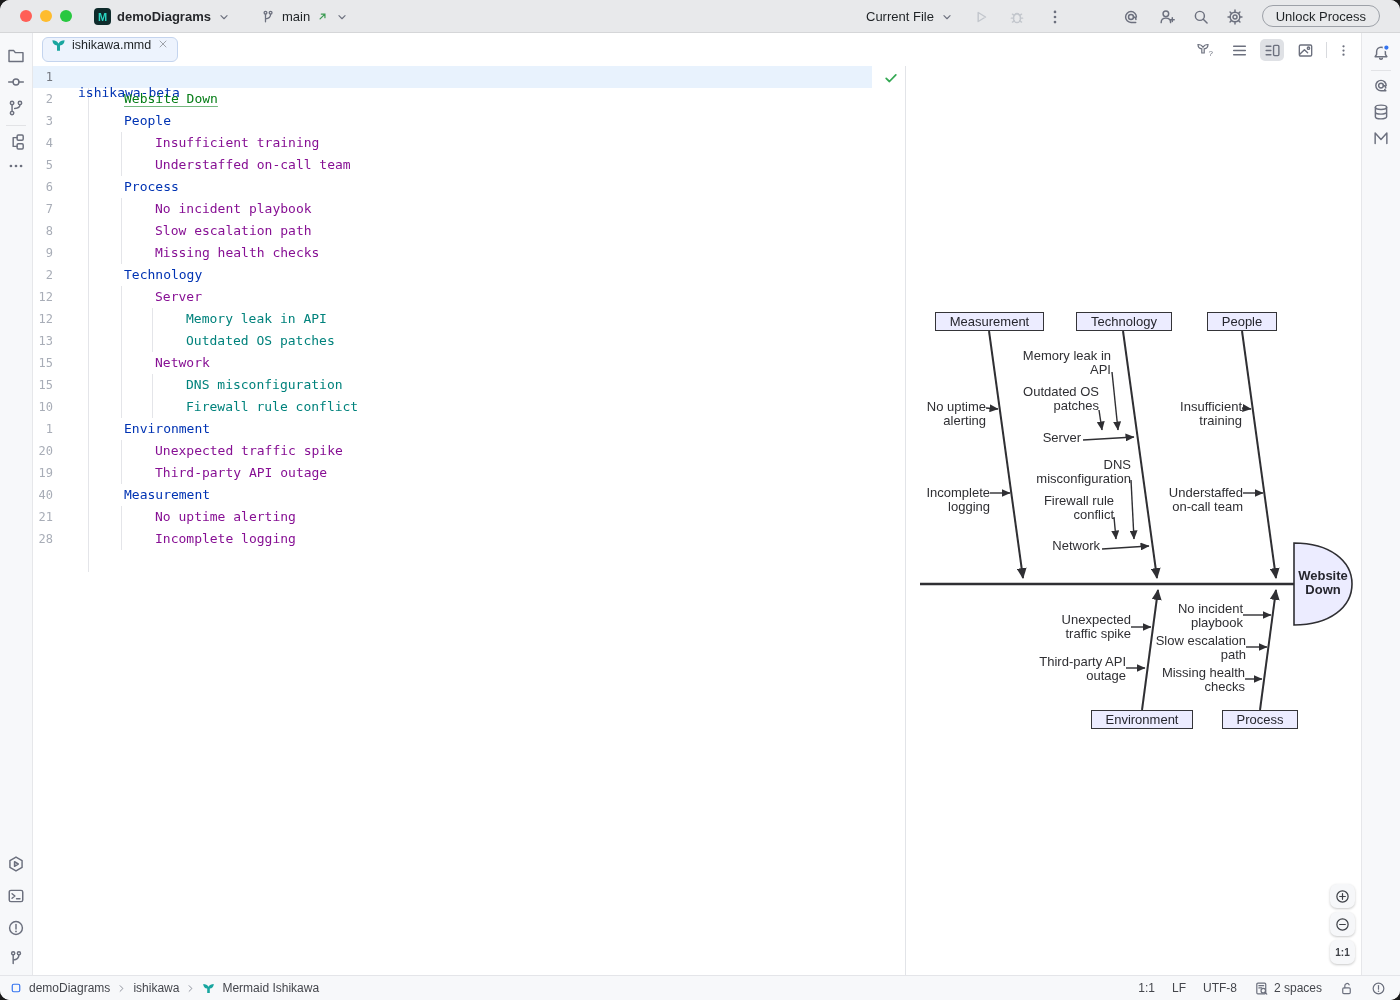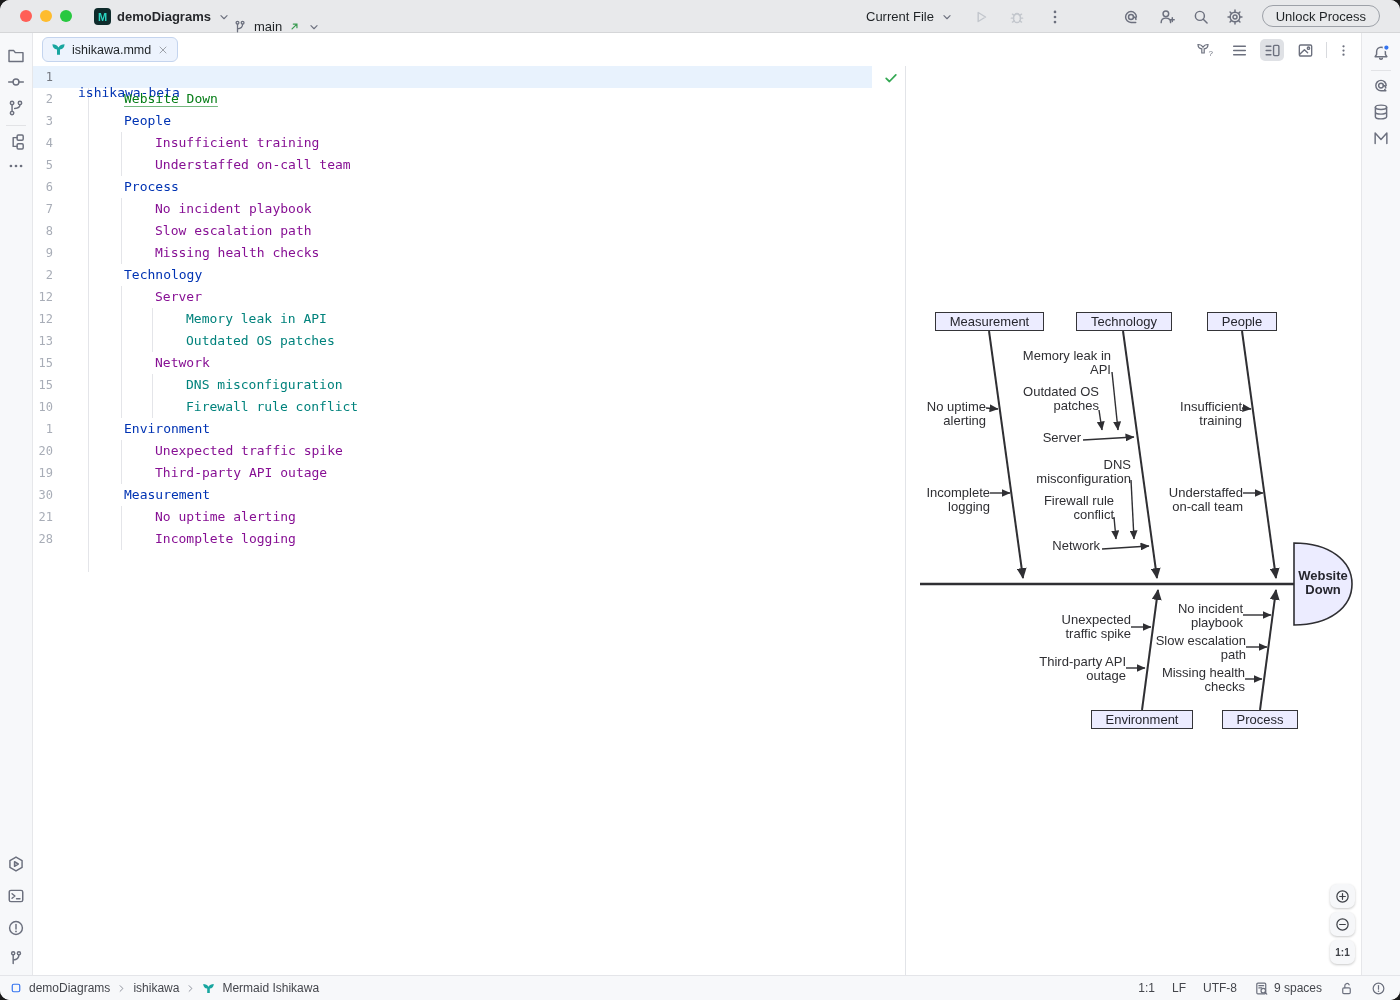--- a/index.html
+++ b/index.html
@@ -20,21 +20,21 @@
 
   
   .left-strip{position:absolute;left:0;top:33px;width:33px;height:942px;background:#F7F8FA;border-right:1px solid #E6E7EA;box-sizing:border-box;}
   .right-strip{position:absolute;left:1361px;top:33px;width:39px;height:942px;background:#F7F8FA;border-left:1px solid #E6E7EA;box-sizing:border-box;}
   .strip-ic{position:absolute;left:7px;width:18px;height:18px;}
   .right-strip .strip-ic{left:10px;}
   .strip-sep{position:absolute;left:6px;width:20px;height:1px;background:#E2E3E6;}
 
   
   .tabrow{position:absolute;left:33px;top:33px;width:1328px;height:33px;background:#fff;}
-  .tab{position:absolute;left:9px;top:4px;height:25px;display:flex;align-items:center;gap:6px;padding:0 8px;border-radius:6px;background:#EDF3FD;border:1px solid #C4D4EE;box-sizing:border-box;font-size:12.5px;color:#1F2326;}
+  .tab{position:absolute;left:9px;top:4px;height:25px;display:flex;gap:6px;padding:0 8px;border-radius:6px;background:#EDF3FD;border:1px solid #C4D4EE;box-sizing:border-box;font-size:12.5px;color:#1F2326;}
   .pv-toolbar{position:absolute;right:10px;top:5px;height:24px;display:flex;align-items:center;gap:9px;}
   .pv-btn{display:flex;align-items:center;justify-content:center;width:24px;height:22px;border-radius:5px;}
   .pv-btn.sel{background:#DFE1E5;}
   .vsep{width:1px;height:16px;background:#D8DADE;}
 
   
   .editor{position:absolute;left:33px;top:66px;width:872px;height:909px;background:#fff;font-family:"DejaVu Sans Mono",monospace;}
   .ln{position:relative;height:22px;line-height:22px;font-size:13px;white-space:pre;}
   .gut{position:absolute;left:0;top:0;width:20px;text-align:right;color:#A8ADB7;font-size:12px;}
   .cur{background:linear-gradient(to right,#E8F2FD 0,#E8F2FD 839px,transparent 839px);}
@@ -82,21 +82,21 @@
     </div>
 
     <div class="tb-group" style="left:94px;">
       <div class="avatar">M</div>
       <span class="tb-name">demoDiagrams</span>
       <svg class="ic" width="14" height="14" viewBox="0 0 16 16">
           <path d="M4.5 6.5 L8 10 L11.5 6.5"></path>
         </svg>
     </div>
 
-    <div class="tb-group" style="left:232px;margin-top:10px;">
+    <div class="tb-group" style="left:260px;">
       <svg class="ic" width="16" height="16" viewBox="0 0 16 16">
           <circle cx="5.5" cy="3.8" r="1.4"></circle>
           <circle cx="10.6" cy="3.8" r="1.4"></circle>
           <path d="M5.5 5.2 V12.8 M10.6 5.2 c0 3.2 -1.8 4.4 -5.1 4.6"></path>
         </svg>
       <span>main</span>
       <svg width="13" height="13" viewBox="0 0 16 16" style="stroke:#3B9C52;fill:none;stroke-width:1.5;stroke-linecap:round;">
           <path d="M5 11 L11 5 M6.5 5 H11 V9.5"></path>
         </svg>
       <svg class="ic" width="14" height="14" viewBox="0 0 16 16">
@@ -280,21 +280,21 @@
     <div class="ln lvl1 tk-cat"><span class="gut">2</span><span class="code">Technology</span></div>
     <div class="ln lvl2 tk-item"><span class="gut">12</span><span class="code">Server</span></div>
     <div class="ln lvl3 tk-sub"><span class="gut">12</span><span class="code">Memory leak in API</span></div>
     <div class="ln lvl3 tk-sub"><span class="gut">13</span><span class="code">Outdated OS patches</span></div>
     <div class="ln lvl2 tk-item"><span class="gut">15</span><span class="code">Network</span></div>
     <div class="ln lvl3 tk-sub"><span class="gut">15</span><span class="code">DNS misconfiguration</span></div>
     <div class="ln lvl3 tk-sub"><span class="gut">10</span><span class="code">Firewall rule conflict</span></div>
     <div class="ln lvl1 tk-cat"><span class="gut">1</span><span class="code">Environment</span></div>
     <div class="ln lvl2 tk-item"><span class="gut">20</span><span class="code">Unexpected traffic spike</span></div>
     <div class="ln lvl2 tk-item"><span class="gut">19</span><span class="code">Third-party API outage</span></div>
-    <div class="ln lvl1 tk-cat"><span class="gut">30</span><span class="code">Measurement</span></div>
+    <div class="ln lvl1 tk-cat"><span class="gut">40</span><span class="code">Measurement</span></div>
     <div class="ln lvl2 tk-item"><span class="gut">21</span><span class="code">No uptime alerting</span></div>
     <div class="ln lvl2 tk-item"><span class="gut">28</span><span class="code">Incomplete logging</span></div>
 
     <svg class="okcheck" width="14" height="14" viewBox="0 0 16 16">
         <path d="M2.5 8.5 L6.2 12 L13.5 4.5" fill="none" stroke="#34A853" stroke-width="2" stroke-linecap="round" stroke-linejoin="round"></path>
       </svg>
   </div>
 
   <div class="divider"></div>
 
@@ -400,21 +400,21 @@
       <span class="sb-item">1:1</span>
       <span class="sb-item">LF</span>
       <span class="sb-item">UTF-8</span>
       <span class="sb-item">
         <svg class="ic" width="15" height="15" viewBox="0 0 16 16">
             <rect x="3" y="2.2" width="9.5" height="11.6" rx="1.2"></rect>
             <path d="M5.2 5 H10.3 M5.2 7.4 H8.2"></path>
             <circle cx="9.9" cy="10.3" r="2.4" fill="#F7F8FA"></circle>
             <path d="M11.6 12 L13.6 14"></path>
           </svg>
-        <span>9 spaces</span>
+        <span>2 spaces</span>
       </span>
       <svg class="ic" width="15" height="15" viewBox="0 0 16 16">
           <rect x="4" y="7.3" width="8" height="6.2" rx="1.2"></rect>
           <path d="M6.2 7.3 V5.1 a2.4 2.4 0 0 1 4.6 -1"></path>
         </svg>
       <svg class="ic" width="15" height="15" viewBox="0 0 16 16">
           <circle cx="8" cy="8" r="5.7"></circle>
           <path d="M8 4.8 V8.8"></path>
           <circle cx="8" cy="11" r="0.8" fill="#6C707E" stroke="none"></circle>
         </svg>

